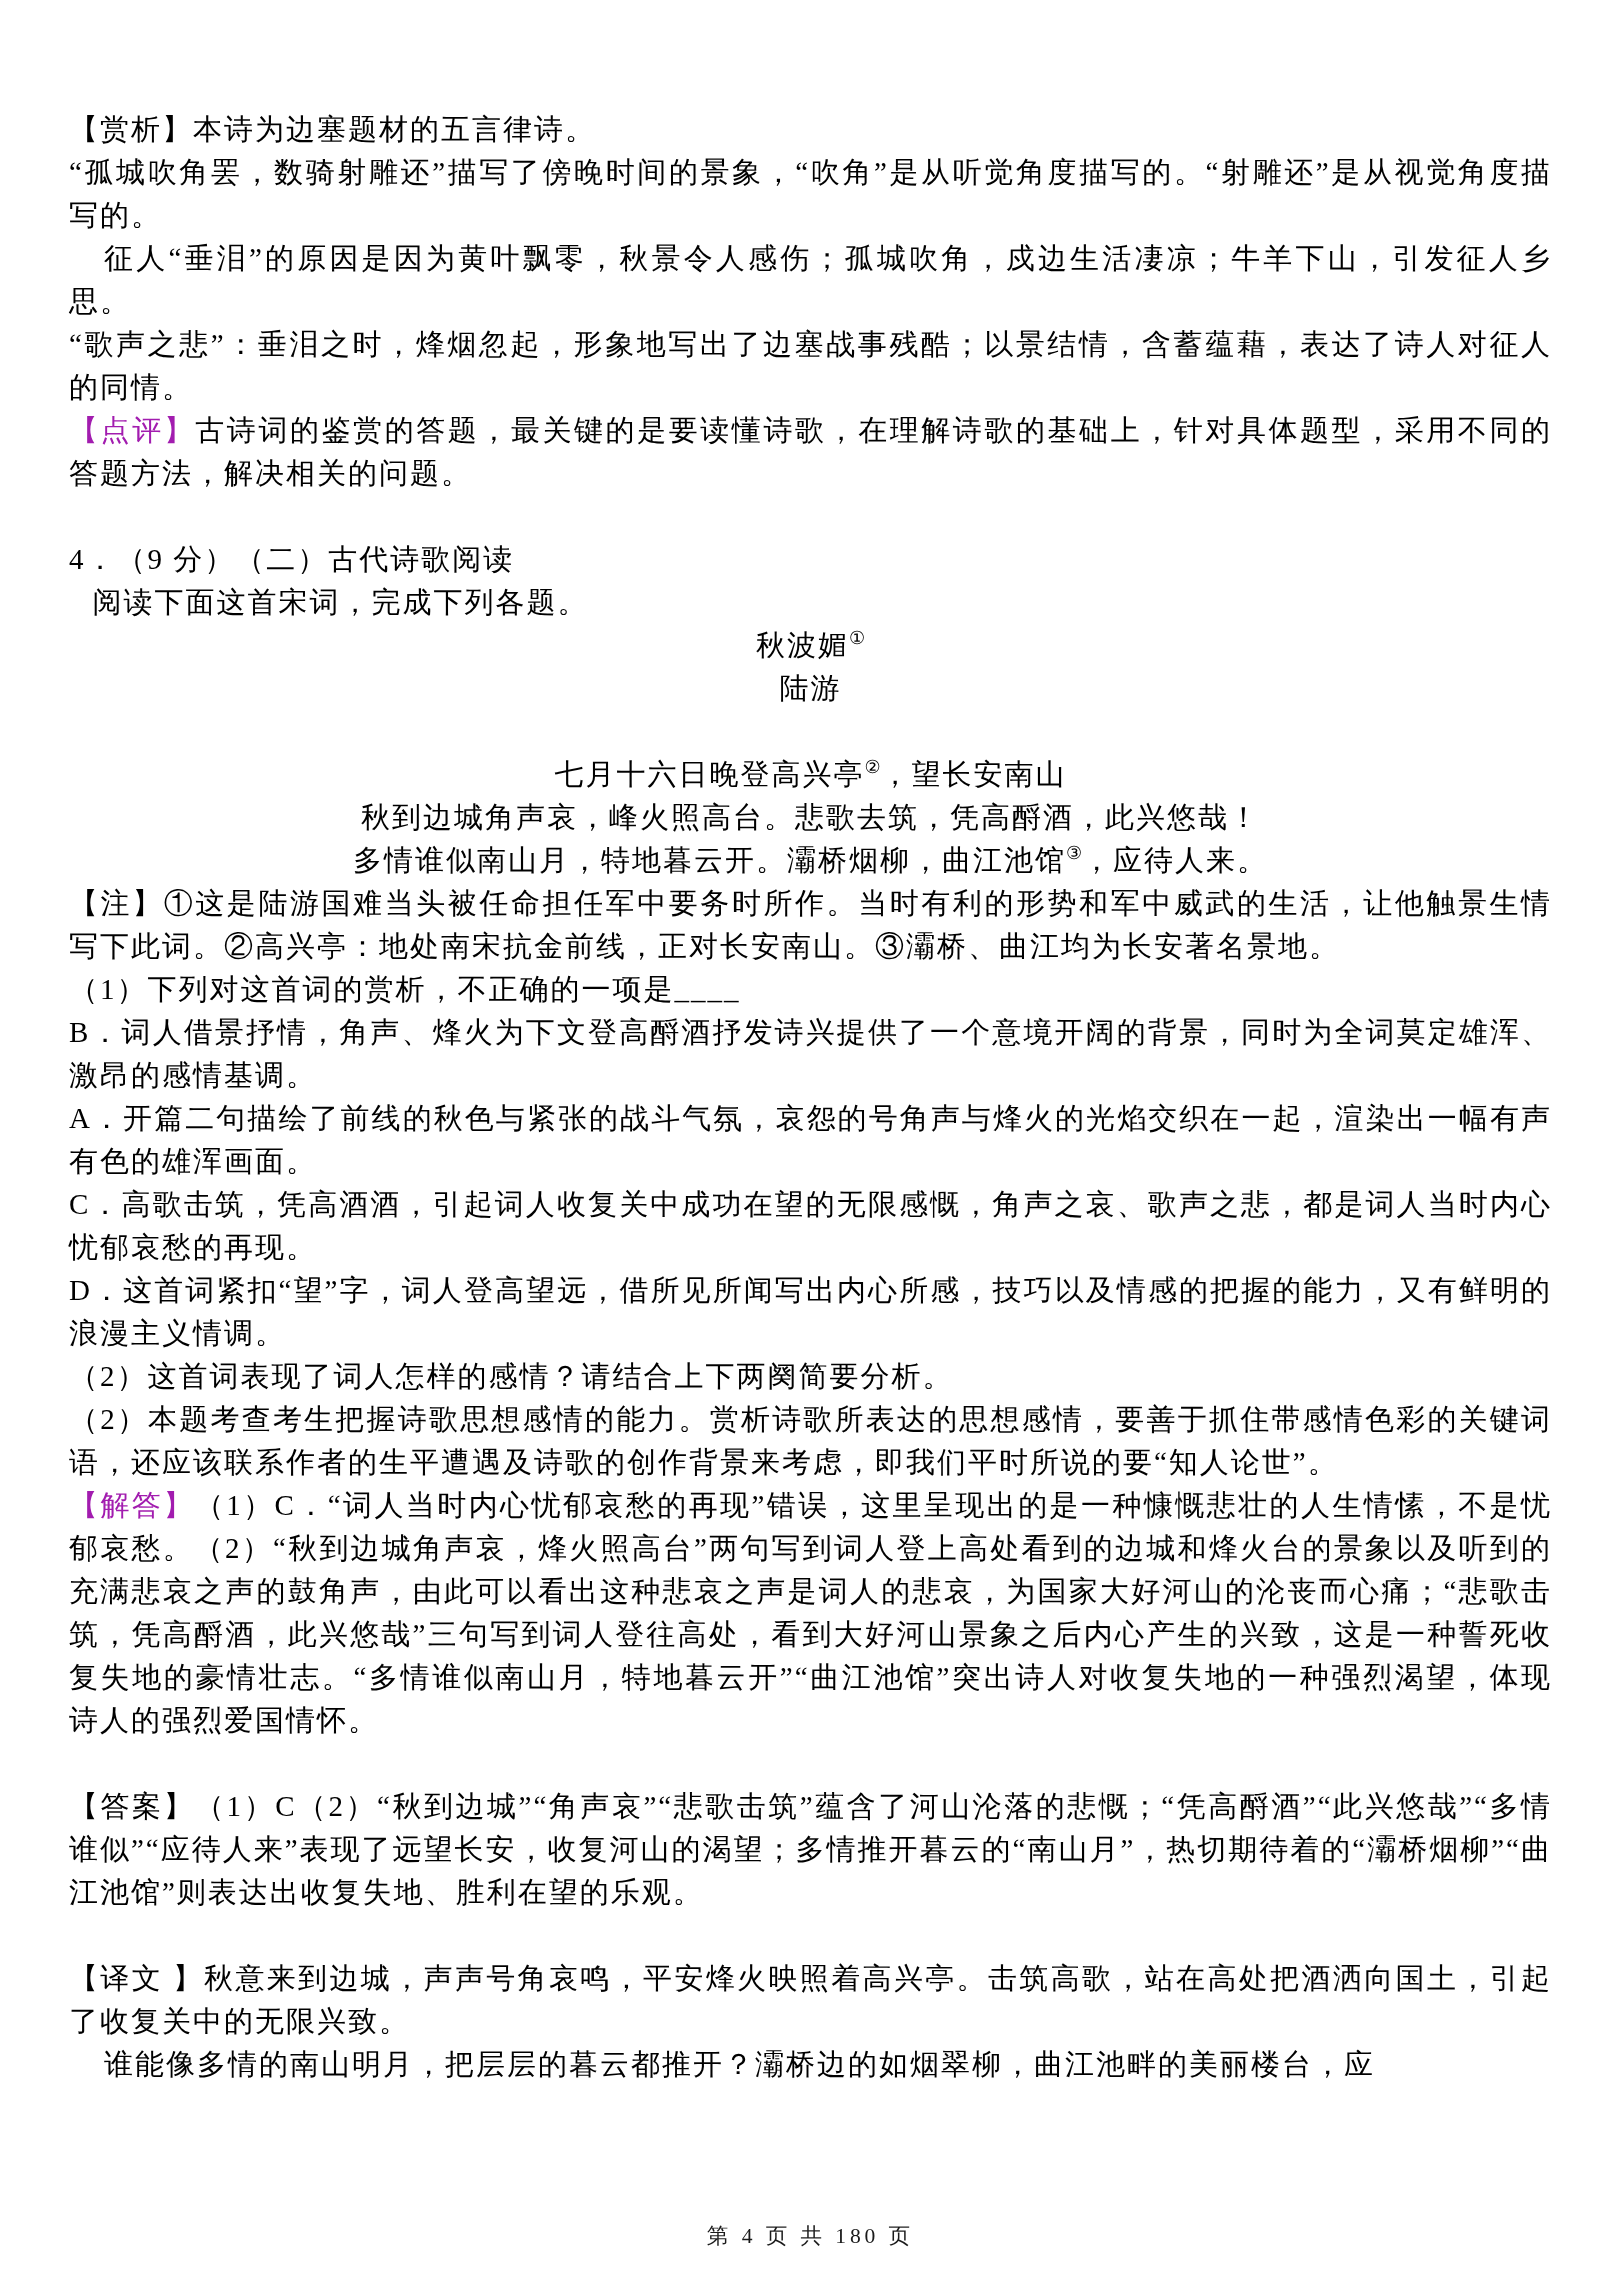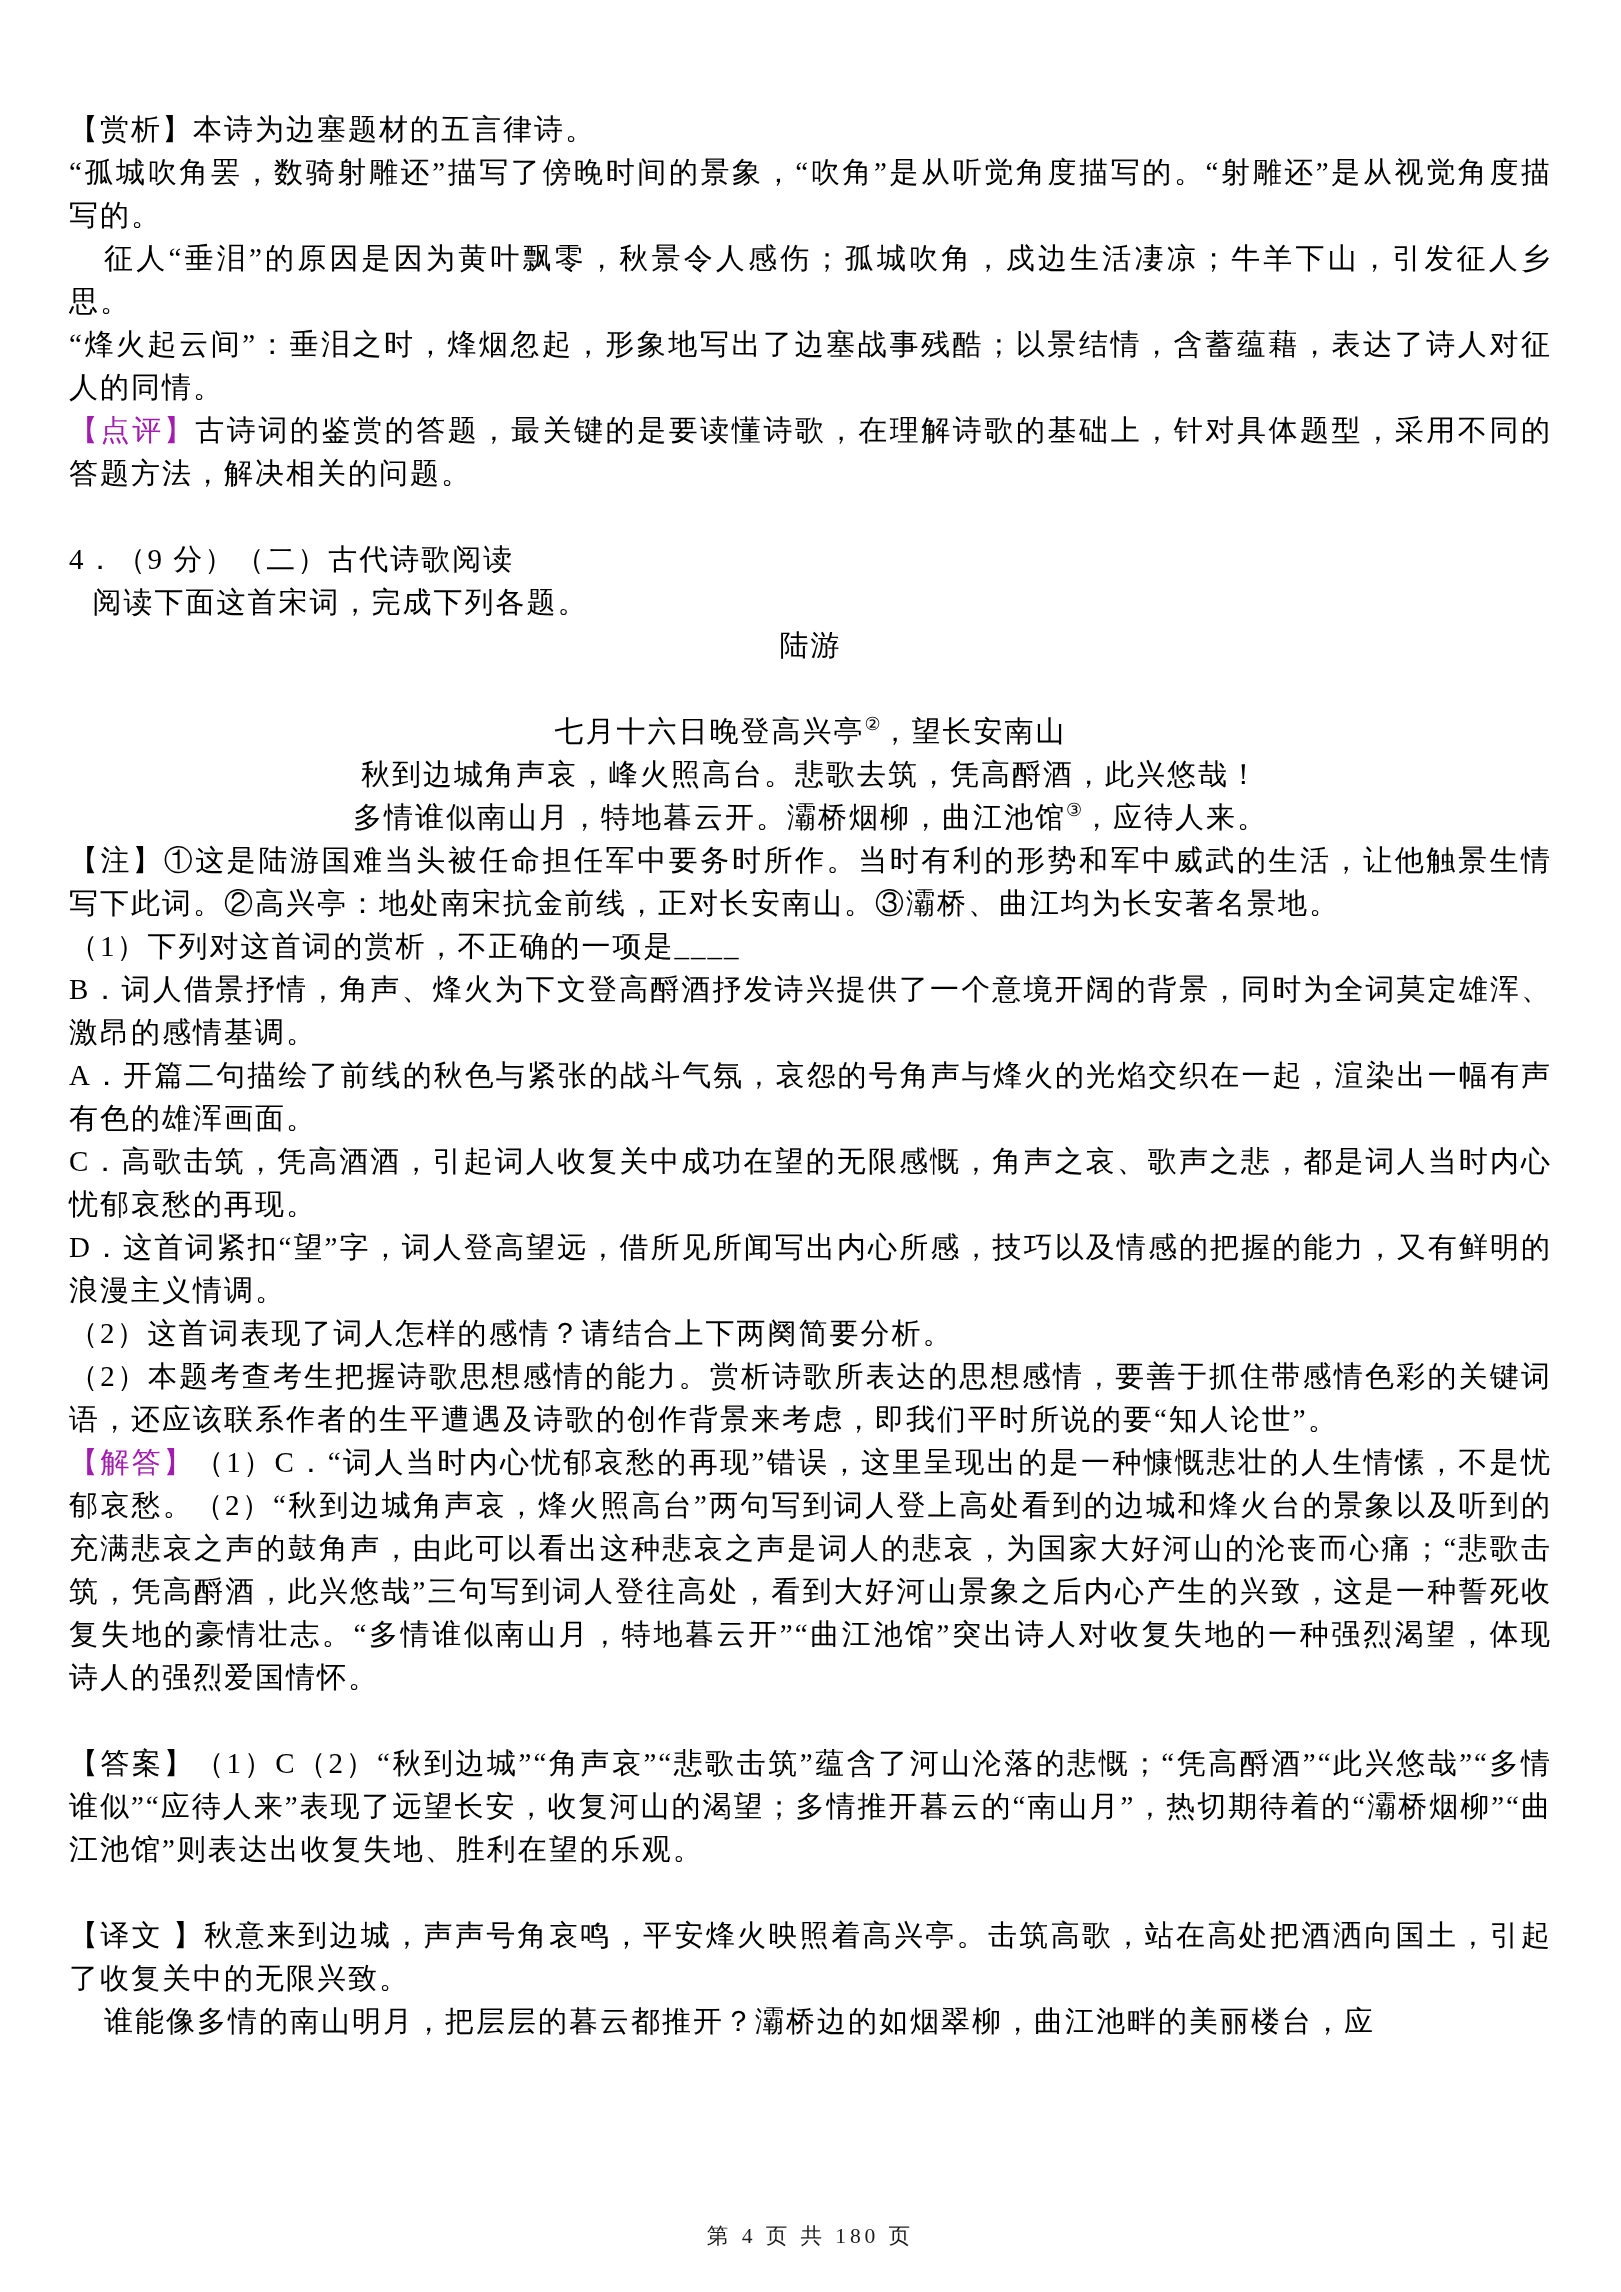--- a/index.html
+++ b/index.html
@@ -30,30 +30,31 @@
 <body>
 
 <div class="content">
 
   <p><span class="lbl">【赏析】</span><span>本诗为边塞题材的五言律诗。</span></p>
 
   <p>“孤城吹角罢，数骑射雕还”描写了傍晚时间的景象，“吹角”是从听觉角度描写的。“射雕还”是从视觉角度描写的。</p>
 
   <p class="ind2">征人“垂泪”的原因是因为黄叶飘零，秋景令人感伤；孤城吹角，戍边生活凄凉；牛羊下山，引发征人乡思。</p>
 
-  <p>“烽火起云间”：垂泪之时，烽烟忽起，形象地写出了边塞战事残酷；以景结情，含蓄蕴藉，表达了诗人对征人的同情。</p>
+  <p>“歌声之悲”：垂泪之时，烽烟忽起，形象地写出了边塞战事残酷；以景结情，含蓄蕴藉，表达了诗人对征人的同情。</p>
 
   <p><span class="lbl blue">【点评】</span><span>古诗词的鉴赏的答题，最关键的是要读懂诗歌，在理解诗歌的基础上，针对具体题型，采用不同的答题方法，解决相关的问题。</span></p>
 
   <div class="sp"></div>
 
   <p>4．（9 分）（二）古代诗歌阅读</p>
 
   <p class="ind1">阅读下面这首宋词，完成下列各题。</p>
 
+  <p class="center"><span>秋波媚</span><sup>①</sup></p>
 
   <p class="center">陆游</p>
 
   <div class="sp"></div>
 
   <p class="center"><span>七月十六日晚登高兴亭</span><sup>②</sup><span>，望长安南山</span></p>
 
   <p class="center">秋到边城角声哀，峰火照高台。悲歌去筑，凭高酹酒，此兴悠哉！</p>
 
   <p class="center"><span>多情谁似南山月，特地暮云开。灞桥烟柳，曲江池馆</span><sup>③</sup><span>，应待人来。</span></p>

